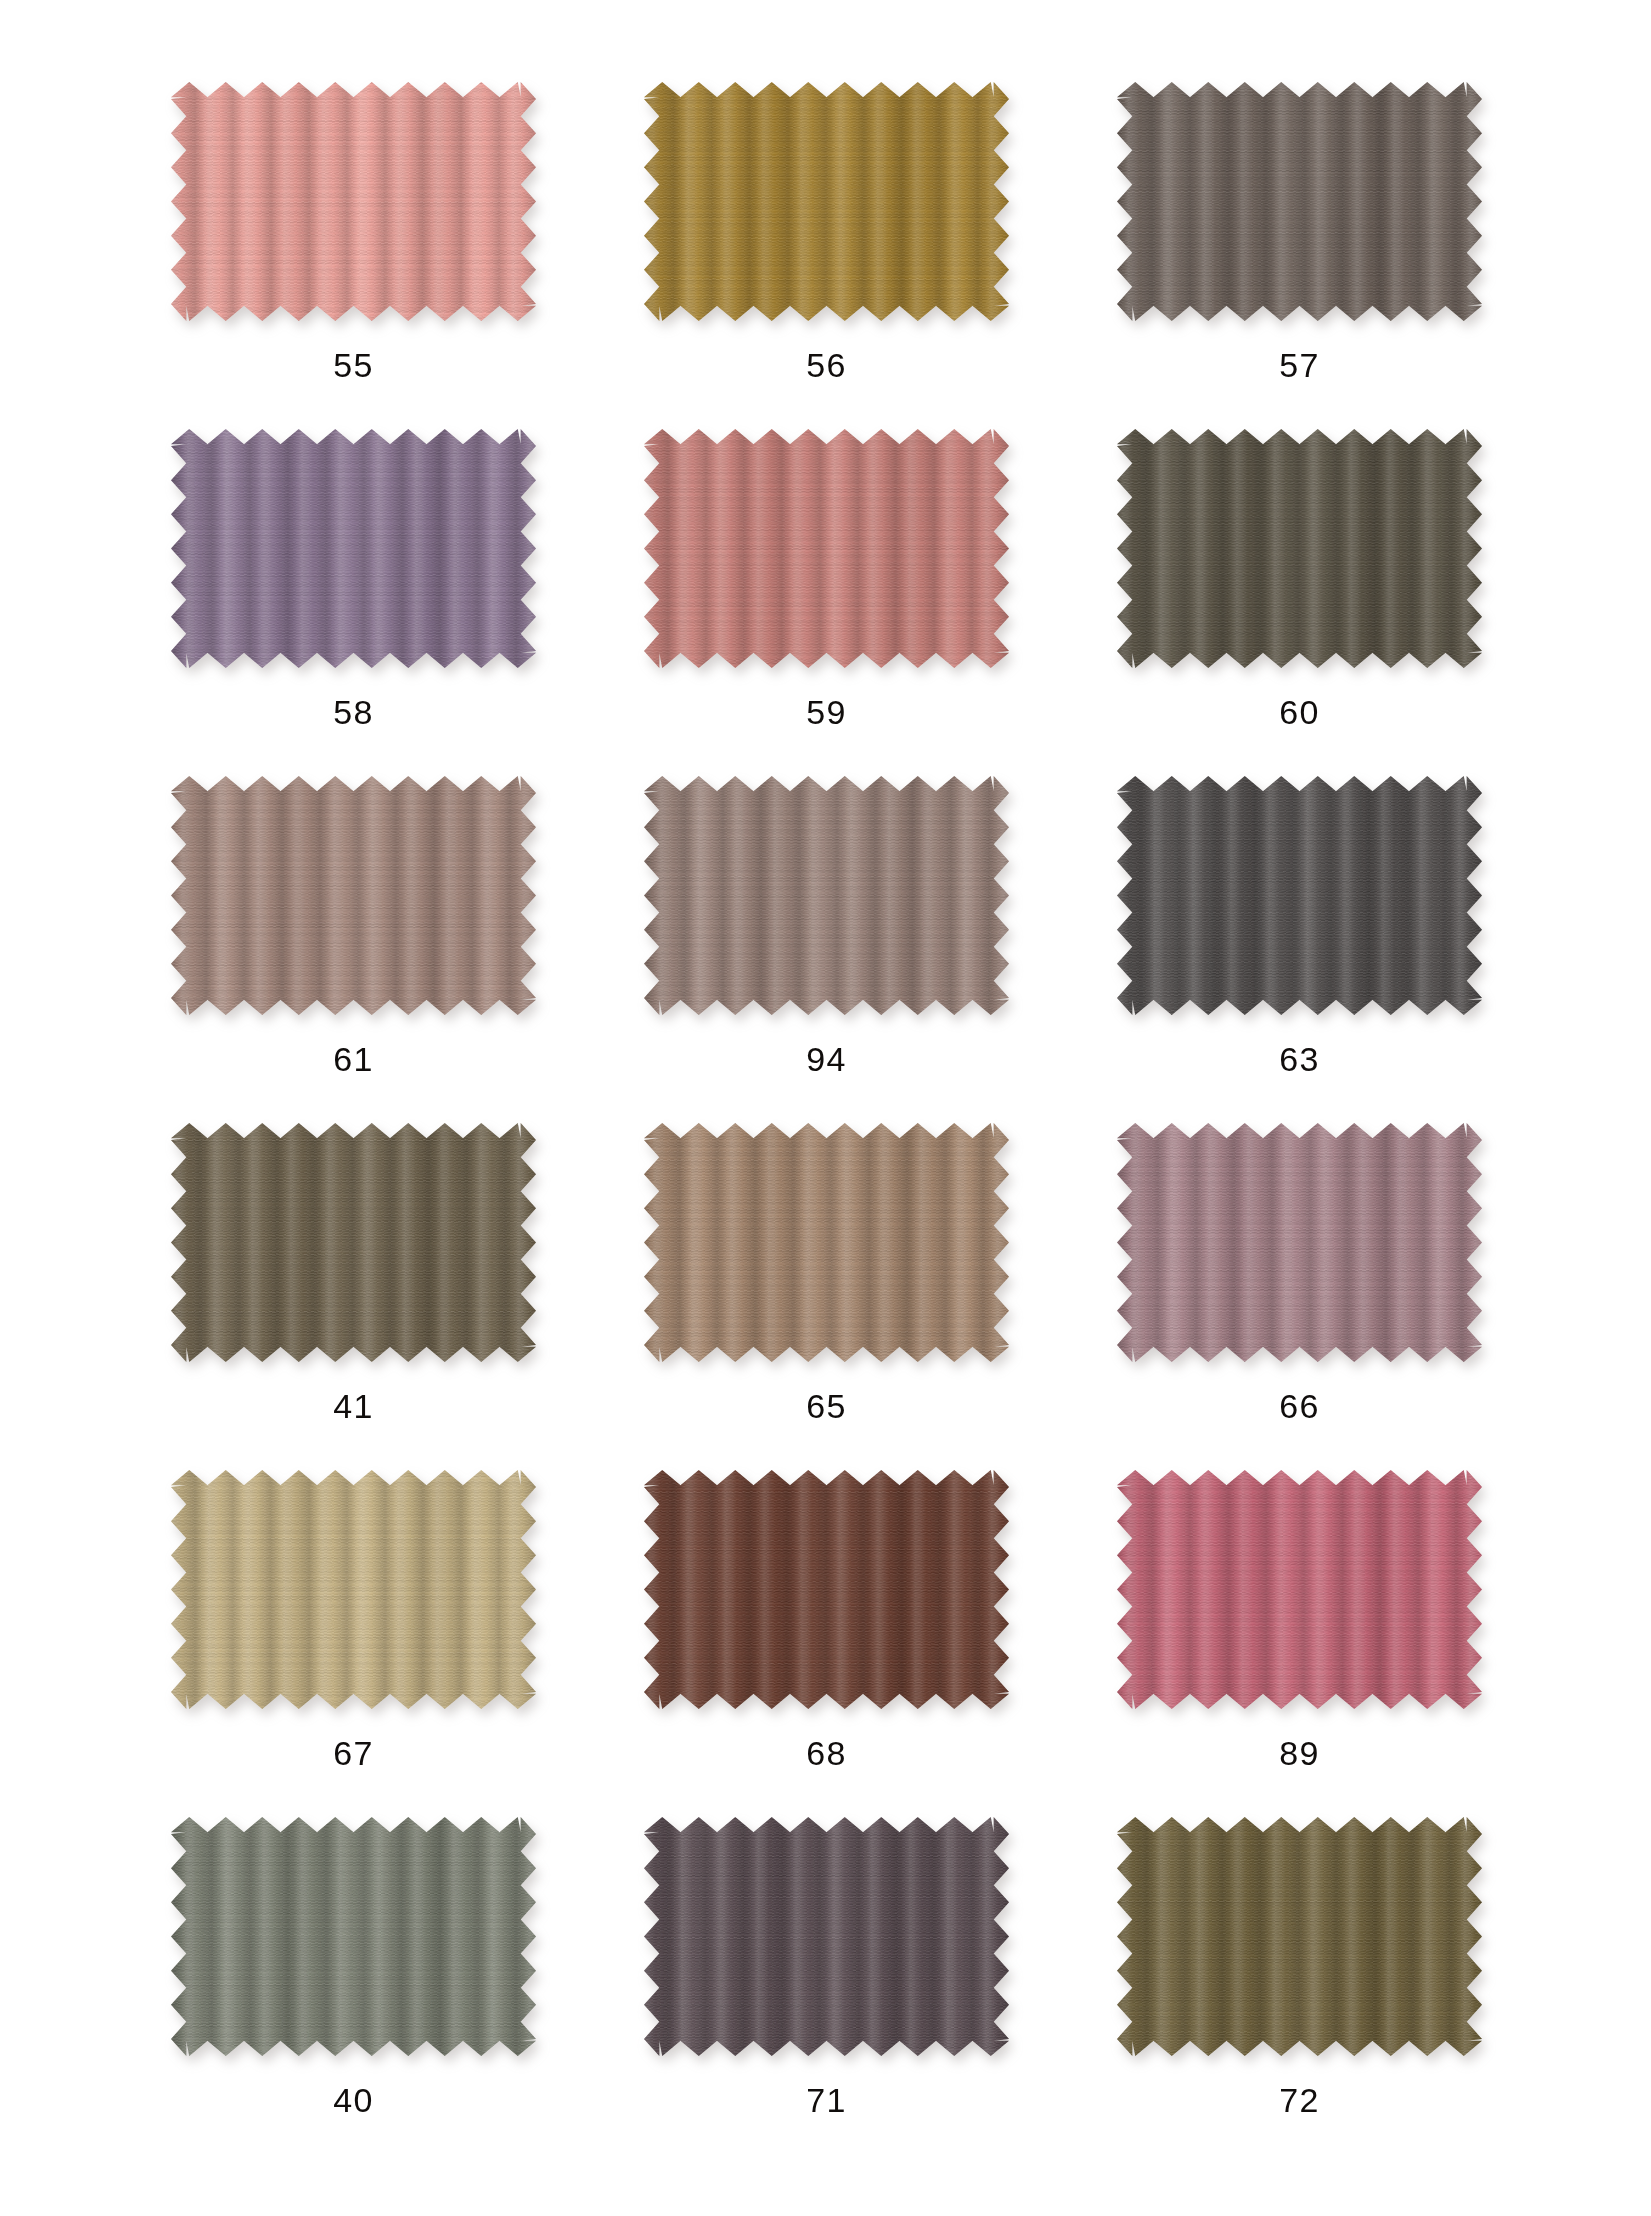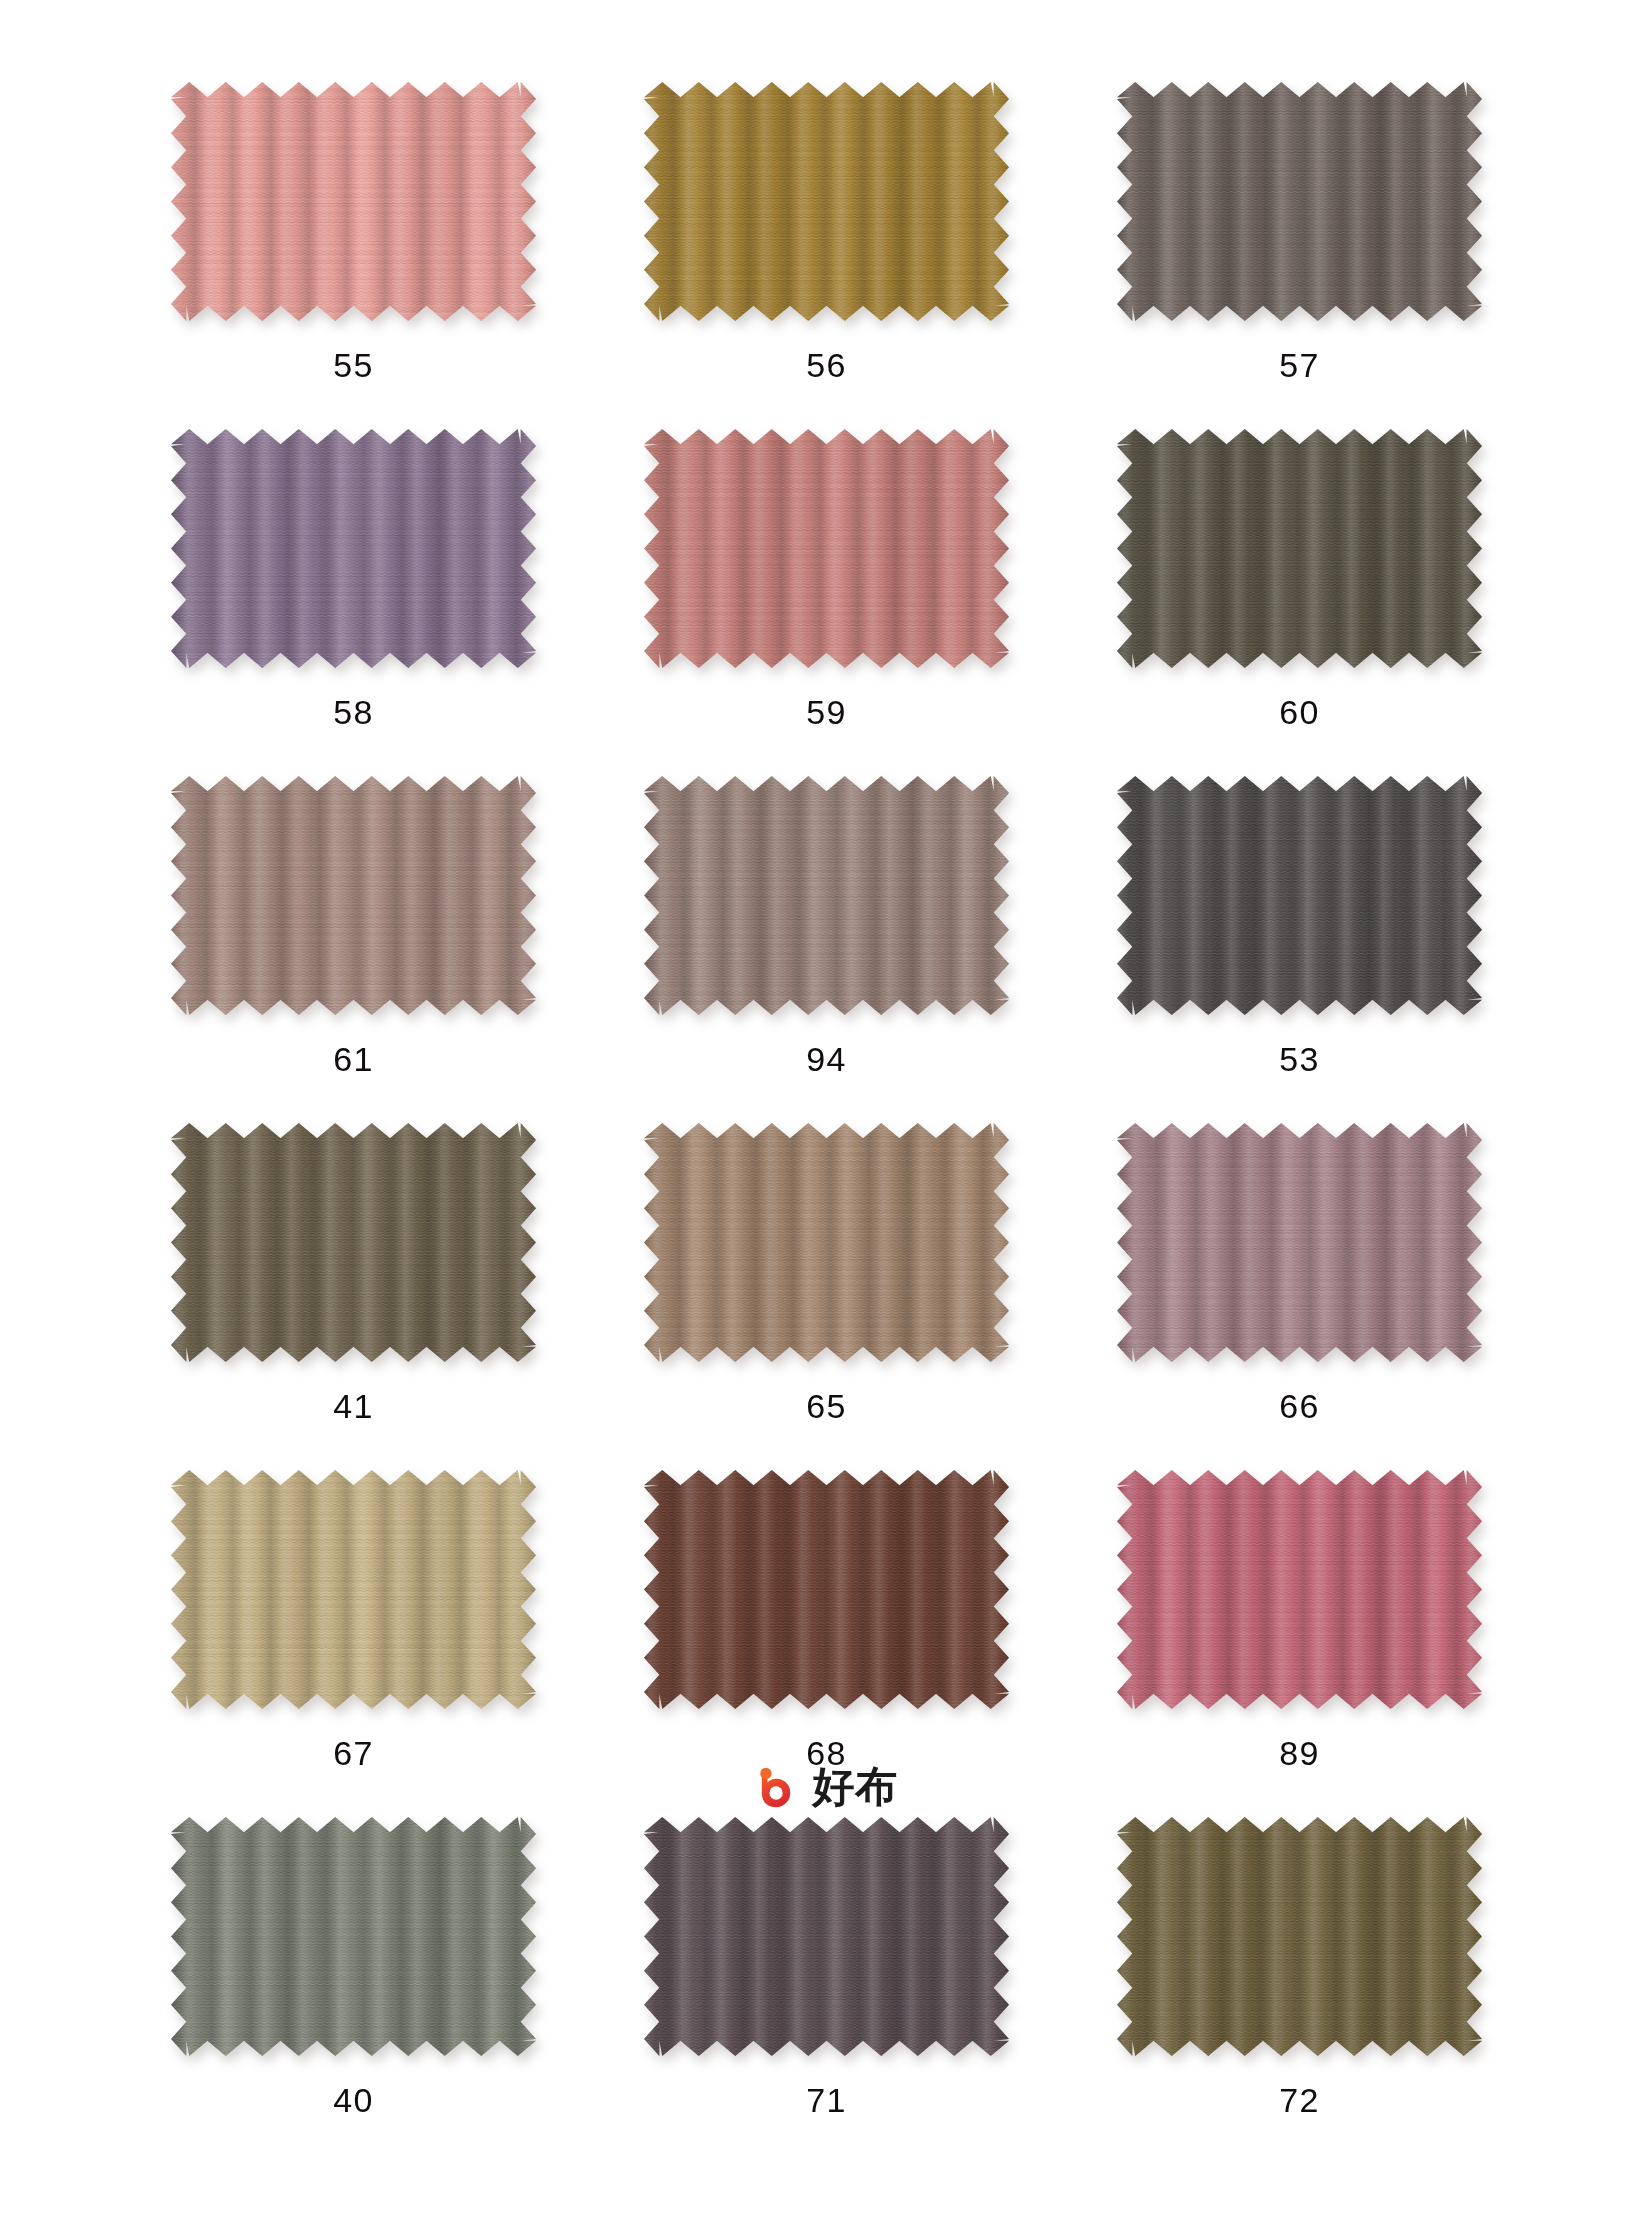--- a/index.html
+++ b/index.html
@@ -195,21 +195,21 @@
       <div class="cell">
         <div class="swatch-wrap">
           <div class="swatch" style="--c: #9C8278; --zig: polygon(0.00% 6.40%,5.00% 0.00%,10.00% 6.40%,15.00% 0.00%,20.00% 6.40%,25.00% 0.00%,30.00% 6.40%,35.00% 0.00%,40.00% 6.40%,45.00% 0.00%,50.00% 6.40%,55.00% 0.00%,60.00% 6.40%,65.00% 0.00%,70.00% 6.40%,75.00% 0.00%,80.00% 6.40%,85.00% 0.00%,90.00% 6.40%,95.00% 0.00%,95.80% 6.40%,95.80% 0.00%,100.00% 7.14%,95.80% 14.29%,100.00% 21.43%,95.80% 28.57%,100.00% 35.71%,95.80% 42.86%,100.00% 50.00%,95.80% 57.14%,100.00% 64.29%,95.80% 71.43%,100.00% 78.57%,95.80% 85.71%,100.00% 92.86%,95.80% 93.60%,100.00% 93.60%,95.00% 100.00%,90.00% 93.60%,85.00% 100.00%,80.00% 93.60%,75.00% 100.00%,70.00% 93.60%,65.00% 100.00%,60.00% 93.60%,55.00% 100.00%,50.00% 93.60%,45.00% 100.00%,40.00% 93.60%,35.00% 100.00%,30.00% 93.60%,25.00% 100.00%,20.00% 93.60%,15.00% 100.00%,10.00% 93.60%,5.00% 100.00%,4.20% 93.60%,4.20% 100.00%,0.00% 92.86%,4.20% 85.71%,0.00% 78.57%,4.20% 71.43%,0.00% 64.29%,4.20% 57.14%,0.00% 50.00%,4.20% 42.86%,0.00% 35.71%,4.20% 28.57%,0.00% 21.43%,4.20% 14.29%,0.00% 7.14%,4.20% 6.40%); background-position: 13.2px 22px, 17.6px 8.8px, 17px 0px, 0px 0px;"></div>
         </div>
         <div class="label">94</div>
       </div>
       <div class="cell">
         <div class="swatch-wrap">
           <div class="swatch" style="--c: #4E4A49; --zig: polygon(0.00% 6.40%,5.00% 0.00%,10.00% 6.40%,15.00% 0.00%,20.00% 6.40%,25.00% 0.00%,30.00% 6.40%,35.00% 0.00%,40.00% 6.40%,45.00% 0.00%,50.00% 6.40%,55.00% 0.00%,60.00% 6.40%,65.00% 0.00%,70.00% 6.40%,75.00% 0.00%,80.00% 6.40%,85.00% 0.00%,90.00% 6.40%,95.00% 0.00%,95.80% 6.40%,95.80% 0.00%,100.00% 7.14%,95.80% 14.29%,100.00% 21.43%,95.80% 28.57%,100.00% 35.71%,95.80% 42.86%,100.00% 50.00%,95.80% 57.14%,100.00% 64.29%,95.80% 71.43%,100.00% 78.57%,95.80% 85.71%,100.00% 92.86%,95.80% 93.60%,100.00% 93.60%,95.00% 100.00%,90.00% 93.60%,85.00% 100.00%,80.00% 93.60%,75.00% 100.00%,70.00% 93.60%,65.00% 100.00%,60.00% 93.60%,55.00% 100.00%,50.00% 93.60%,45.00% 100.00%,40.00% 93.60%,35.00% 100.00%,30.00% 93.60%,25.00% 100.00%,20.00% 93.60%,15.00% 100.00%,10.00% 93.60%,5.00% 100.00%,4.20% 93.60%,4.20% 100.00%,0.00% 92.86%,4.20% 85.71%,0.00% 78.57%,4.20% 71.43%,0.00% 64.29%,4.20% 57.14%,0.00% 50.00%,4.20% 42.86%,0.00% 35.71%,4.20% 28.57%,0.00% 21.43%,4.20% 14.29%,0.00% 7.14%,4.20% 6.40%); background-position: 15px 25px, 20px 10px, 0px 0px, 0px 0px;"></div>
         </div>
-        <div class="label">53</div>
+        <div class="label">63</div>
       </div>
       <div class="cell">
         <div class="swatch-wrap">
           <div class="swatch" style="--c: #6E6149; --zig: polygon(0.00% 6.40%,5.00% 0.00%,10.00% 6.40%,15.00% 0.00%,20.00% 6.40%,25.00% 0.00%,30.00% 6.40%,35.00% 0.00%,40.00% 6.40%,45.00% 0.00%,50.00% 6.40%,55.00% 0.00%,60.00% 6.40%,65.00% 0.00%,70.00% 6.40%,75.00% 0.00%,80.00% 6.40%,85.00% 0.00%,90.00% 6.40%,95.00% 0.00%,95.80% 6.40%,95.80% 0.00%,100.00% 7.14%,95.80% 14.29%,100.00% 21.43%,95.80% 28.57%,100.00% 35.71%,95.80% 42.86%,100.00% 50.00%,95.80% 57.14%,100.00% 64.29%,95.80% 71.43%,100.00% 78.57%,95.80% 85.71%,100.00% 92.86%,95.80% 93.60%,100.00% 93.60%,95.00% 100.00%,90.00% 93.60%,85.00% 100.00%,80.00% 93.60%,75.00% 100.00%,70.00% 93.60%,65.00% 100.00%,60.00% 93.60%,55.00% 100.00%,50.00% 93.60%,45.00% 100.00%,40.00% 93.60%,35.00% 100.00%,30.00% 93.60%,25.00% 100.00%,20.00% 93.60%,15.00% 100.00%,10.00% 93.60%,5.00% 100.00%,4.20% 93.60%,4.20% 100.00%,0.00% 92.86%,4.20% 85.71%,0.00% 78.57%,4.20% 71.43%,0.00% 64.29%,4.20% 57.14%,0.00% 50.00%,4.20% 42.86%,0.00% 35.71%,4.20% 28.57%,0.00% 21.43%,4.20% 14.29%,0.00% 7.14%,4.20% 6.40%); background-position: 17px 28px, 23px 11.3px, 5.7px 0px, 0px 0px;"></div>
         </div>
         <div class="label">41</div>
       </div>
       <div class="cell">
         <div class="swatch-wrap">
           <div class="swatch" style="--c: #A8866B; --zig: polygon(0.00% 6.40%,5.00% 0.00%,10.00% 6.40%,15.00% 0.00%,20.00% 6.40%,25.00% 0.00%,30.00% 6.40%,35.00% 0.00%,40.00% 6.40%,45.00% 0.00%,50.00% 6.40%,55.00% 0.00%,60.00% 6.40%,65.00% 0.00%,70.00% 6.40%,75.00% 0.00%,80.00% 6.40%,85.00% 0.00%,90.00% 6.40%,95.00% 0.00%,95.80% 6.40%,95.80% 0.00%,100.00% 7.14%,95.80% 14.29%,100.00% 21.43%,95.80% 28.57%,100.00% 35.71%,95.80% 42.86%,100.00% 50.00%,95.80% 57.14%,100.00% 64.29%,95.80% 71.43%,100.00% 78.57%,95.80% 85.71%,100.00% 92.86%,95.80% 93.60%,100.00% 93.60%,95.00% 100.00%,90.00% 93.60%,85.00% 100.00%,80.00% 93.60%,75.00% 100.00%,70.00% 93.60%,65.00% 100.00%,60.00% 93.60%,55.00% 100.00%,50.00% 93.60%,45.00% 100.00%,40.00% 93.60%,35.00% 100.00%,30.00% 93.60%,25.00% 100.00%,20.00% 93.60%,15.00% 100.00%,10.00% 93.60%,5.00% 100.00%,4.20% 93.60%,4.20% 100.00%,0.00% 92.86%,4.20% 85.71%,0.00% 78.57%,4.20% 71.43%,0.00% 64.29%,4.20% 57.14%,0.00% 50.00%,4.20% 42.86%,0.00% 35.71%,4.20% 28.57%,0.00% 21.43%,4.20% 14.29%,0.00% 7.14%,4.20% 6.40%); background-position: 19px 31.5px, 25px 12.6px, 11.3px 0px, 0px 0px;"></div>
@@ -253,33 +253,15 @@
         <div class="label">71</div>
       </div>
       <div class="cell">
         <div class="swatch-wrap">
           <div class="swatch" style="--c: #6E5F36; --zig: polygon(0.00% 6.40%,5.00% 0.00%,10.00% 6.40%,15.00% 0.00%,20.00% 6.40%,25.00% 0.00%,30.00% 6.40%,35.00% 0.00%,40.00% 6.40%,45.00% 0.00%,50.00% 6.40%,55.00% 0.00%,60.00% 6.40%,65.00% 0.00%,70.00% 6.40%,75.00% 0.00%,80.00% 6.40%,85.00% 0.00%,90.00% 6.40%,95.00% 0.00%,95.80% 6.40%,95.80% 0.00%,100.00% 7.14%,95.80% 14.29%,100.00% 21.43%,95.80% 28.57%,100.00% 35.71%,95.80% 42.86%,100.00% 50.00%,95.80% 57.14%,100.00% 64.29%,95.80% 71.43%,100.00% 78.57%,95.80% 85.71%,100.00% 92.86%,95.80% 93.60%,100.00% 93.60%,95.00% 100.00%,90.00% 93.60%,85.00% 100.00%,80.00% 93.60%,75.00% 100.00%,70.00% 93.60%,65.00% 100.00%,60.00% 93.60%,55.00% 100.00%,50.00% 93.60%,45.00% 100.00%,40.00% 93.60%,35.00% 100.00%,30.00% 93.60%,25.00% 100.00%,20.00% 93.60%,15.00% 100.00%,10.00% 93.60%,5.00% 100.00%,4.20% 93.60%,4.20% 100.00%,0.00% 92.86%,4.20% 85.71%,0.00% 78.57%,4.20% 71.43%,0.00% 64.29%,4.20% 57.14%,0.00% 50.00%,4.20% 42.86%,0.00% 35.71%,4.20% 28.57%,0.00% 21.43%,4.20% 14.29%,0.00% 7.14%,4.20% 6.40%); background-position: 32px 54px, 43px 21.4px, 5.7px 0px, 0px 0px;"></div>
         </div>
         <div class="label">72</div>
       </div>
     </div>
 
-  <div class="footer">
-    <span class="logo-mark">
-      <svg width="48" height="48" viewBox="0 0 76 76" aria-hidden="true">
-        <defs>
-          <linearGradient id="lgmark" x1="0" y1="0" x2="0.35" y2="1">
-            <stop offset="0%" stop-color="#F2682A"></stop>
-            <stop offset="55%" stop-color="#E8432C"></stop>
-            <stop offset="100%" stop-color="#D92D2D"></stop>
-          </linearGradient>
-        </defs>
-        <path d="M14 10 C14 10 14 44 14 48 C14 62 24 70 36 70 C49 70 59 60 59 47
-                 C59 34 49 25 37 25 C31 25 26 27 23 31 L23 10 Z" fill="url(#lgmark)"></path>
-        <circle cx="36.5" cy="47.5" r="10.5" fill="#ffffff"></circle>
-        <circle cx="20.5" cy="16.5" r="9" fill="#F2682A"></circle>
-      </svg>
-    </span>
-    <span class="logo-text">好布</span>
-  </div>
 
 </div>
 
 
 </body></html>

